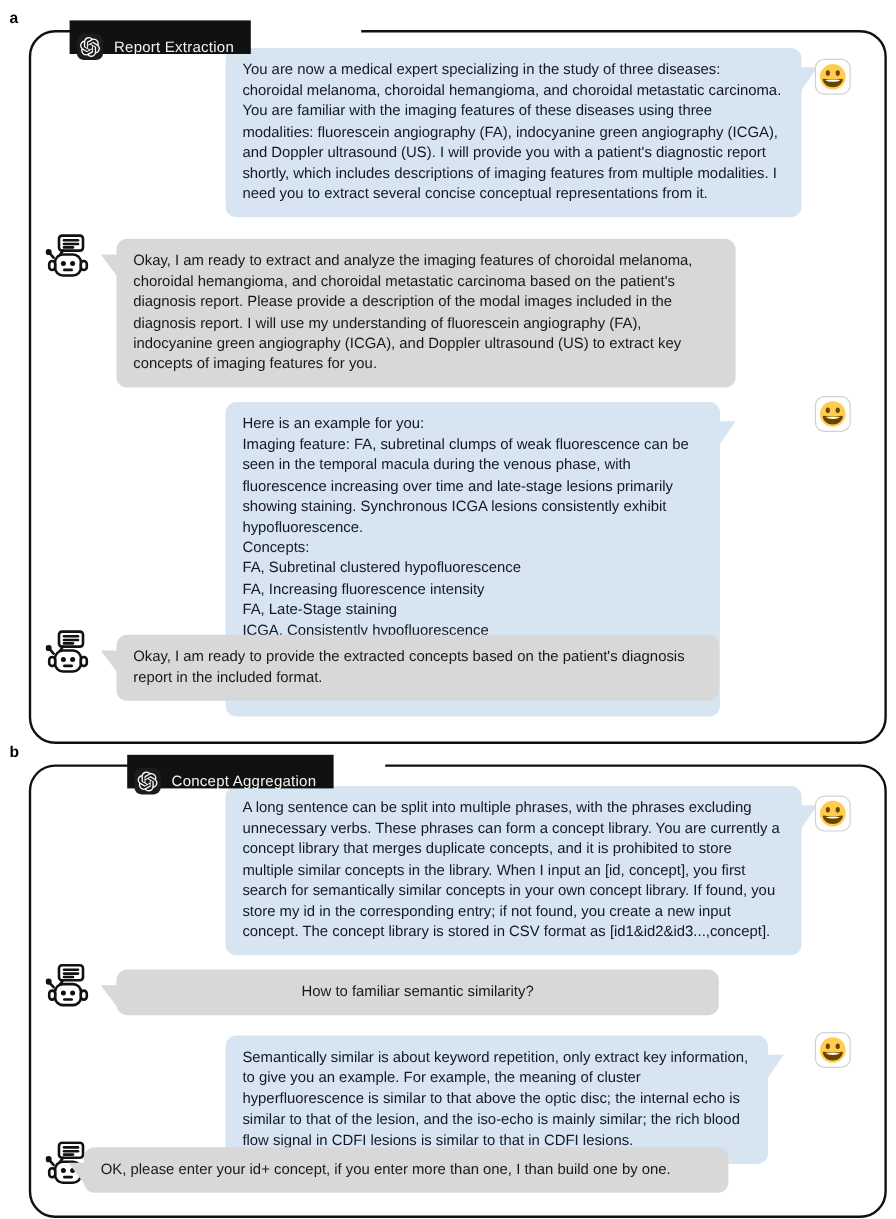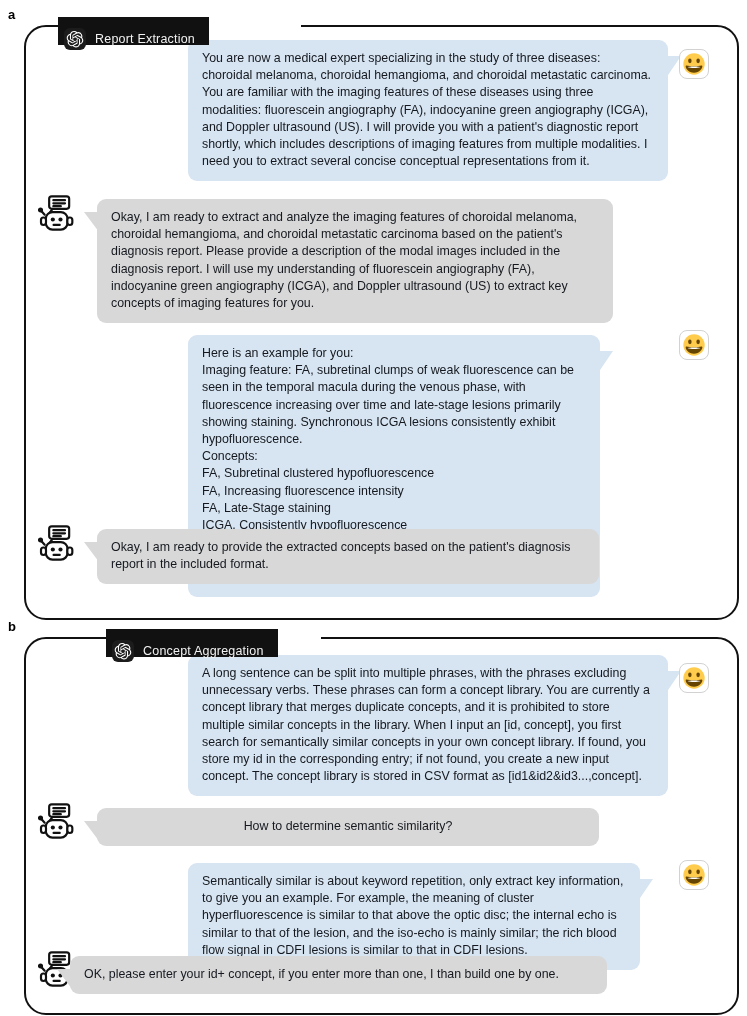--- a/index.html
+++ b/index.html
@@ -268,21 +268,21 @@
           <rect x="34.8" y="27" width="6" height="9" rx="3" fill="#fff"></rect>
           <path d="M7.6 23.6 3.6 19.2"></path>
           <circle cx="2.6" cy="18" r="1.8" fill="#111"></circle>
         </g>
         <circle cx="17.4" cy="29.4" r="2.5" fill="#111"></circle>
         <circle cx="26.6" cy="29.4" r="2.5" fill="#111"></circle>
         <rect x="17" y="34.6" width="10" height="2.6" rx="1.3" fill="#111"></rect>
       </svg>
     </div>
     <div class="msg" style="left:97px; top:188px; width:502px;">
-      <div class="bubble bot center">How to determine semantic similarity?</div>
+      <div class="bubble bot center">How to familiar semantic similarity?</div>
       <div class="tail bot"></div>
     </div>
 
     <div class="msg" style="left:188px; top:243px; width:452px;">
       <div class="bubble user">Semantically similar is about keyword repetition, only extract key information, to give you an example. For example, the meaning of cluster hyperfluorescence is similar to that above the optic disc; the internal echo is similar to that of the lesion, and the iso-echo is mainly similar; the rich blood flow signal in CDFI lesions is similar to that in CDFI lesions.</div>
       <div class="tail user"></div>
     </div>
     <div class="avatar-emoji" style="left:679px; top:240px;">
       <svg width="24" height="24" viewBox="0 0 36 36" aria-hidden="true">
         <circle cx="18" cy="18" r="16" fill="#FFCC4D"></circle>

